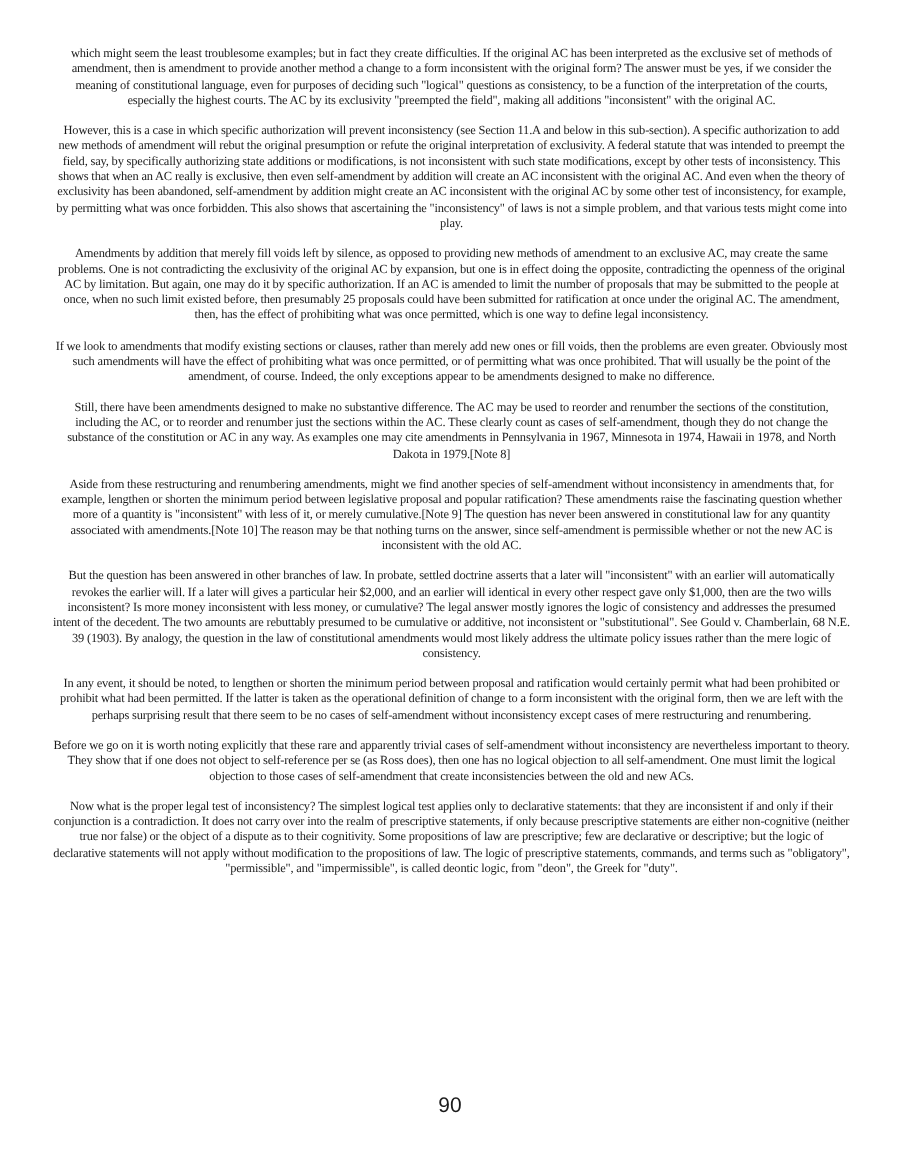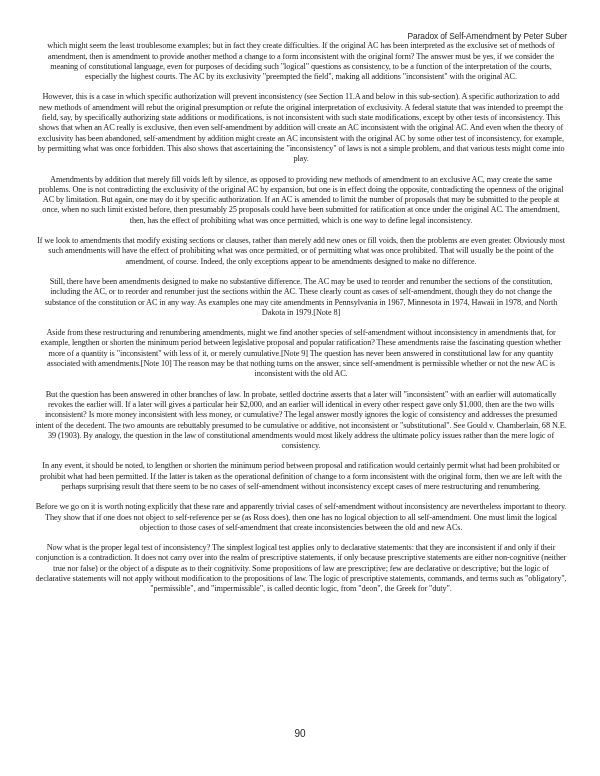--- a/index.html
+++ b/index.html
@@ -38,30 +38,29 @@
     text-align: center;
     color: #1b1b1b;
     font-family: Liberation Serif, serif;
   }
   .page-number {
     position: absolute;
     left: 0;
     right: 0;
     top: 728px;
     text-align: center;
-    font-size: 10px;
+    font-size: 14px;
     color: #1b1b1b;
   }
 </style>
 </head>
 <body>
 
 <div class="page">
   <div class="content">
-    <div class="header-line">Paradox of Self-Amendment by Peter Suber</div>
     <p>which might seem the least troublesome examples; but in fact they create difficulties. If the original AC has been interpreted as the exclusive set of methods of amendment, then is amendment to provide another method a change to a form inconsistent with the original form? The answer must be yes, if we consider the meaning of constitutional language, even for purposes of deciding such "logical" questions as consistency, to be a function of the interpretation of the courts, especially the highest courts. The AC by its exclusivity "preempted the field", making all additions "inconsistent" with the original AC.</p>
     <p>However, this is a case in which specific authorization will prevent inconsistency (see Section 11.A and below in this sub-section). A specific authorization to add new methods of amendment will rebut the original presumption or refute the original interpretation of exclusivity. A federal statute that was intended to preempt the field, say, by specifically authorizing state additions or modifications, is not inconsistent with such state modifications, except by other tests of inconsistency. This shows that when an AC really is exclusive, then even self-amendment by addition will create an AC inconsistent with the original AC. And even when the theory of exclusivity has been abandoned, self-amendment by addition might create an AC inconsistent with the original AC by some other test of inconsistency, for example, by permitting what was once forbidden. This also shows that ascertaining the "inconsistency" of laws is not a simple problem, and that various tests might come into play.</p>
     <p>Amendments by addition that merely fill voids left by silence, as opposed to providing new methods of amendment to an exclusive AC, may create the same problems. One is not contradicting the exclusivity of the original AC by expansion, but one is in effect doing the opposite, contradicting the openness of the original AC by limitation. But again, one may do it by specific authorization. If an AC is amended to limit the number of proposals that may be submitted to the people at once, when no such limit existed before, then presumably 25 proposals could have been submitted for ratification at once under the original AC. The amendment, then, has the effect of prohibiting what was once permitted, which is one way to define legal inconsistency.</p>
     <p>If we look to amendments that modify existing sections or clauses, rather than merely add new ones or fill voids, then the problems are even greater. Obviously most such amendments will have the effect of prohibiting what was once permitted, or of permitting what was once prohibited. That will usually be the point of the amendment, of course. Indeed, the only exceptions appear to be amendments designed to make no difference.</p>
     <p>Still, there have been amendments designed to make no substantive difference. The AC may be used to reorder and renumber the sections of the constitution, including the AC, or to reorder and renumber just the sections within the AC. These clearly count as cases of self-amendment, though they do not change the substance of the constitution or AC in any way. As examples one may cite amendments in Pennsylvania in 1967, Minnesota in 1974, Hawaii in 1978, and North Dakota in 1979.[Note 8]</p>
     <p>Aside from these restructuring and renumbering amendments, might we find another species of self-amendment without inconsistency in amendments that, for example, lengthen or shorten the minimum period between legislative proposal and popular ratification? These amendments raise the fascinating question whether more of a quantity is "inconsistent" with less of it, or merely cumulative.[Note 9] The question has never been answered in constitutional law for any quantity associated with amendments.[Note 10] The reason may be that nothing turns on the answer, since self-amendment is permissible whether or not the new AC is inconsistent with the old AC.</p>
     <p>But the question has been answered in other branches of law. In probate, settled doctrine asserts that a later will "inconsistent" with an earlier will automatically revokes the earlier will. If a later will gives a particular heir $2,000, and an earlier will identical in every other respect gave only $1,000, then are the two wills inconsistent? Is more money inconsistent with less money, or cumulative? The legal answer mostly ignores the logic of consistency and addresses the presumed intent of the decedent. The two amounts are rebuttably presumed to be cumulative or additive, not inconsistent or "substitutional". See Gould v. Chamberlain, 68 N.E. 39 (1903). By analogy, the question in the law of constitutional amendments would most likely address the ultimate policy issues rather than the mere logic of consistency.</p>
     <p>In any event, it should be noted, to lengthen or shorten the minimum period between proposal and ratification would certainly permit what had been prohibited or prohibit what had been permitted. If the latter is taken as the operational definition of change to a form inconsistent with the original form, then we are left with the perhaps surprising result that there seem to be no cases of self-amendment without inconsistency except cases of mere restructuring and renumbering.</p>
     <p>Before we go on it is worth noting explicitly that these rare and apparently trivial cases of self-amendment without inconsistency are nevertheless important to theory. They show that if one does not object to self-reference per se (as Ross does), then one has no logical objection to all self-amendment. One must limit the logical objection to those cases of self-amendment that create inconsistencies between the old and new ACs.</p>
     <p>Now what is the proper legal test of inconsistency? The simplest logical test applies only to declarative statements: that they are inconsistent if and only if their conjunction is a contradiction. It does not carry over into the realm of prescriptive statements, if only because prescriptive statements are either non-cognitive (neither true nor false) or the object of a dispute as to their cognitivity. Some propositions of law are prescriptive; few are declarative or descriptive; but the logic of declarative statements will not apply without modification to the propositions of law. The logic of prescriptive statements, commands, and terms such as "obligatory", "permissible", and "impermissible", is called deontic logic, from "deon", the Greek for "duty".</p>

